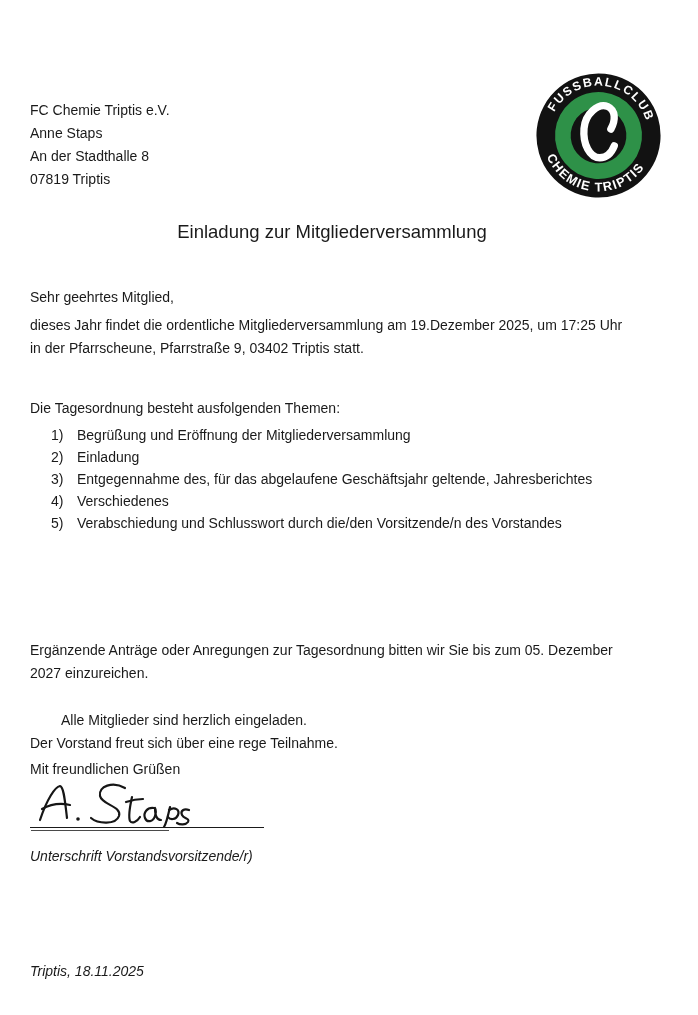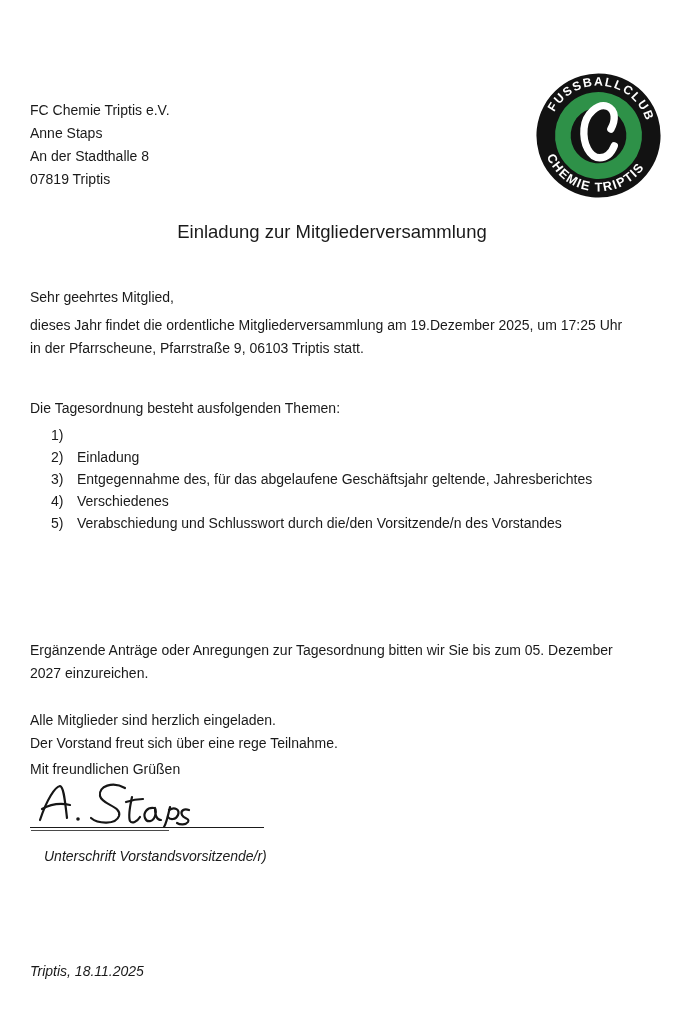--- a/index.html
+++ b/index.html
@@ -24,26 +24,26 @@
     white-space:nowrap;
   }
   .salutation{left:30px;top:286px;}
   .intro{left:30px;top:314px;}
   .agenda-heading{left:30px;top:397px;}
   .agenda{left:30px;top:424px;}
   .agenda .item{display:flex;}
   .agenda .num{display:inline-block;width:26px;margin-left:21px;line-height:22px;}
   .agenda .itext .line{line-height:22px;}
   .deadline{left:30px;top:639px;}
-  .closing{left:30px;top:709px;}
+  .closing{left:30px;top:709px;text-align:center;}
   .regards{left:30px;top:758px;}
   .sig-svg{left:28px;top:780px;}
   .sig-line{left:30px;top:827px;width:234px;border-top:1.6px solid #1a1a1a;height:0;}
   .sig-line2{left:31px;top:830px;width:138px;border-top:1px solid #4a4a4a;height:0;}
-  .caption{left:44px;top:845px;font-style:italic;}
+  .caption{left:30px;top:845px;font-style:italic;}
   .place-date{left:30px;top:960px;font-style:italic;}
 </style>
 </head>
 <body>
 
 <div class="page">
 
   <div class="abs sender">
     <div class="line">FC Chemie Triptis e.V.</div>
     <div class="line">Anne Staps</div>
@@ -68,28 +68,31 @@
       <path d="M 77 57 C 80 47 78 37 69 35 C 59 33 48 47 50 62 C 52 78 62 90 72 88 C 80 86 83 79 84 73" fill="none" stroke="#ffffff" stroke-width="7.5" stroke-linecap="round" transform="rotate(6 66 66)"></path>
     </g>
   </svg>
 
   <div class="abs title">Einladung zur Mitgliederversammlung</div>
 
   <div class="abs salutation line">Sehr geehrtes Mitglied,</div>
 
   <div class="abs intro">
     <div class="line">dieses Jahr findet die ordentliche Mitgliederversammlung am 19.Dezember 2025, um 17:25 Uhr</div>
-    <div class="line">in der Pfarrscheune, Pfarrstraße 9, 06103 Triptis statt.</div>
+    <div class="line">in der Pfarrscheune, Pfarrstraße 9, 03402 Triptis statt.</div>
   </div>
 
   <div class="abs agenda-heading line">Die Tagesordnung besteht ausfolgenden Themen:</div>
 
   <div class="abs agenda">
     <div class="item">
       <span class="num">1)</span>
+      <div class="itext">
+          <div class="line">Begrüßung und Eröffnung der Mitgliederversammlung</div>
+        </div>
     </div>
     <div class="item">
       <span class="num">2)</span>
       <div class="itext">
         <div class="line">Einladung</div>
       </div>
     </div>
     <div class="item">
       <span class="num">3)</span>
       <div class="itext">

